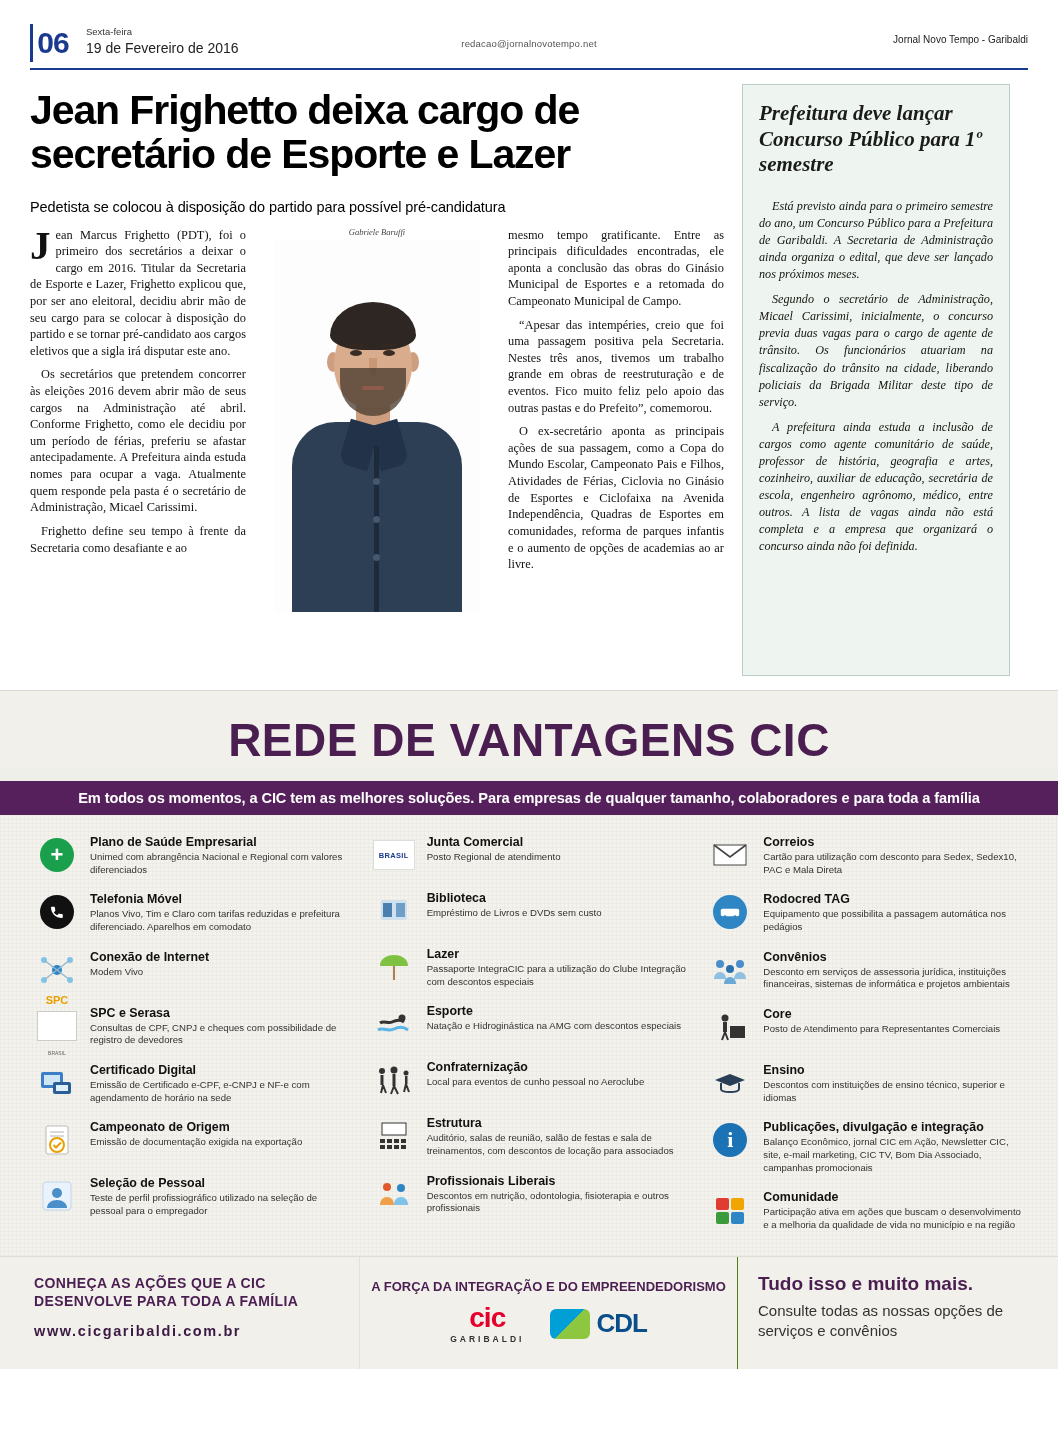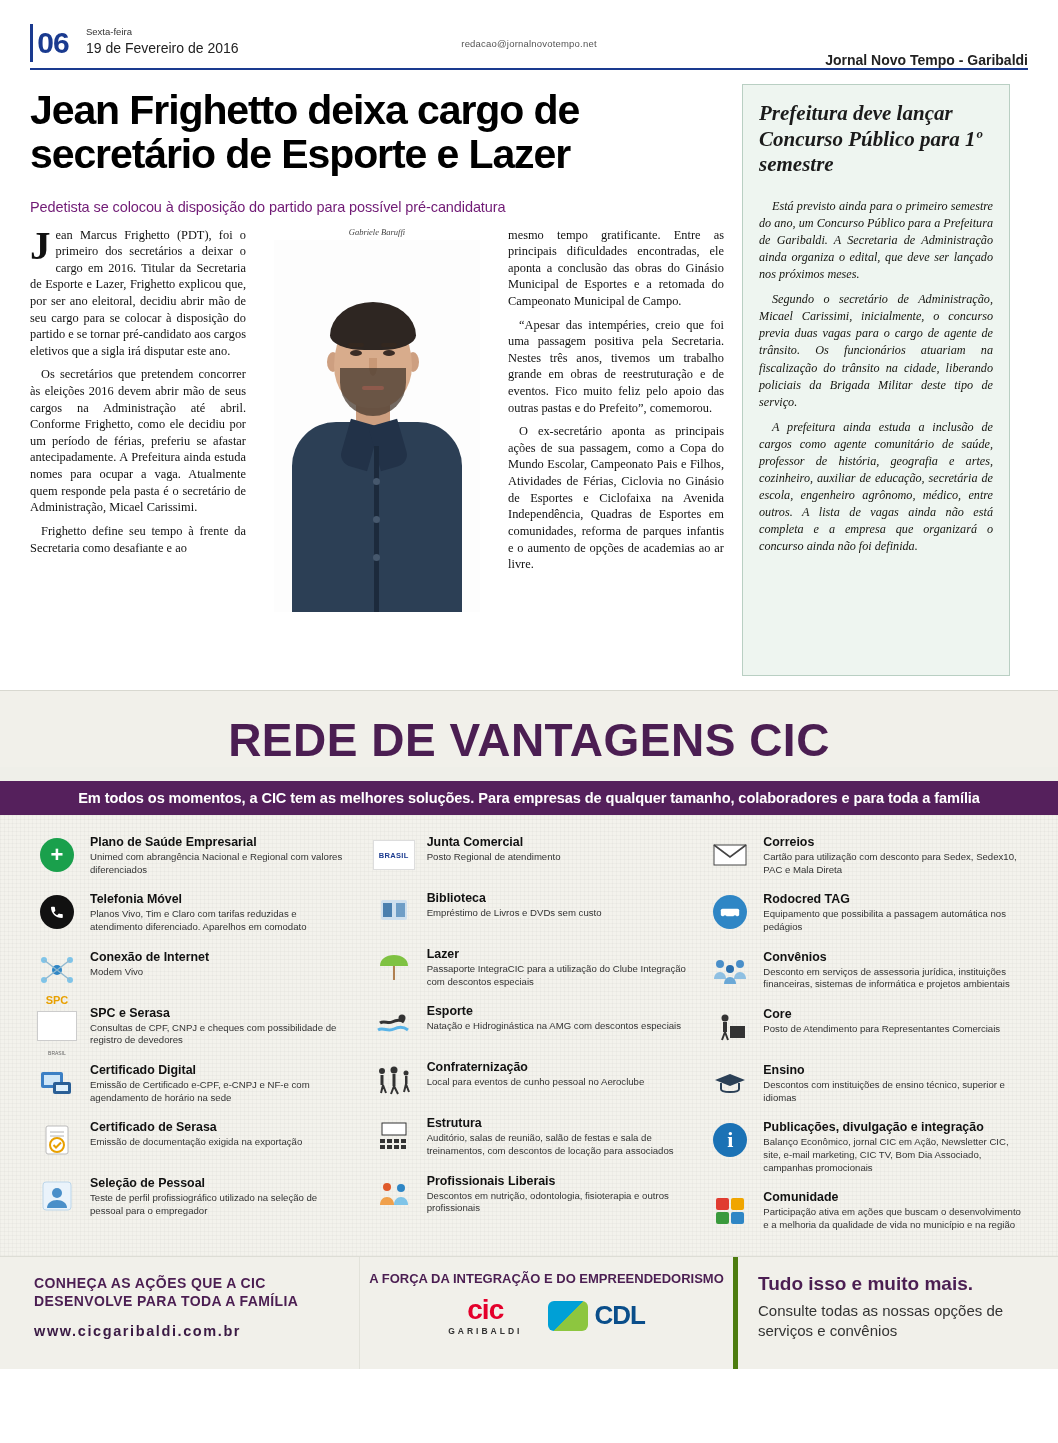--- a/index.html
+++ b/index.html
@@ -45,22 +45,22 @@
   .date-weekday { font-size: 9.5px; color: #333; }
   .date-full { font-size: 14px; color: #222; }
   .email-center {
     position: absolute; left: 0; right: 0; top: 14px;
     text-align: center;
     font-size: 9.5px;
     color: #555;
     letter-spacing: .2px;
   }
   .paper-name {
-    position: absolute; right: 0; top: 28px;
-    font-size: 14px; font-weight: bold; color: #222;
+    position: absolute; right: 0; top: 10px;
+    font-size: 10px; font-weight: normal; color: #222;
   }
 
   
   .editorial {
     position: relative;
     margin: 14px 30px 0 30px;
     display: flex;
     gap: 18px;
   }
   .left-col { width: 694px; }
@@ -70,21 +70,21 @@
     font-family: "Liberation Sans", sans-serif;
     font-weight: bold;
     font-size: 41px;
     line-height: 1.08;
     letter-spacing: -1.1px;
     color: #000;
     margin: 4px 0 0 0;
   }
   .subhead {
     font-size: 14.5px;
-    color: #701a75;
+    color: #000000;
     margin: 22px 0 12px 0;
     letter-spacing: -.1px;
   }
 
   .article-body {
     display: flex;
     gap: 28px;
     margin-top: 6px;
   }
   .col-text {
@@ -277,23 +277,23 @@
   .foot-left .l2 { margin-top: 2px; }
   .foot-site {
     margin-top: 14px;
     font-weight: bold;
     font-size: 14.5px;
     color: #3a1a44;
     letter-spacing: 1.6px;
   }
   .foot-mid {
     flex: 1;
-    padding: 14px 8px;
+    padding: 22px 8px;
     text-align: center;
-    border-right: 5px solid #4d7c0f;
+    border-right: 1px solid #4d7c0f;
   }
   .foot-mid .fm-title {
     font-weight: bold; font-size: 13px; color: #4b1e52; margin-bottom: 10px;
   }
   .logos { display:flex; align-items:center; justify-content:center; gap: 26px; }
   .logo-cic { text-align:center; }
   .logo-cic .mark {
     font-family:"Liberation Sans", sans-serif;
     font-weight: bold; font-size: 28px; color:#e4002b; line-height:1;
     letter-spacing: -1px;
@@ -420,21 +420,21 @@
         <div class="srv">
           <div class="srv-ico">
             <div class="ic-circle" style="background:#111;">
               <svg width="18" height="18" viewBox="0 0 24 24" fill="#fff">
                   <path d="M6.6 10.8c1.2 2.4 3.2 4.4 5.6 5.6l2-2c.3-.3.7-.4 1-.2 1.1.4 2.3.6 3.5.6.6 0 1 .4 1 1V19c0 .6-.4 1-1 1C10.3 20 4 13.7 4 6c0-.6.4-1 1-1h3.2c.6 0 1 .4 1 1 0 1.2.2 2.4.6 3.5.1.3 0 .7-.2 1l-2 2z"></path>
                 </svg>
             </div>
           </div>
           <div class="srv-txt">
             <div class="srv-name">Telefonia Móvel</div>
-            <div class="srv-desc">Planos Vivo, Tim e Claro com tarifas reduzidas e atendimento diferenciado. Aparelhos em comodato</div>
+            <div class="srv-desc">Planos Vivo, Tim e Claro com tarifas reduzidas e prefeitura diferenciado. Aparelhos em comodato</div>
           </div>
         </div>
 
         <div class="srv">
           <div class="srv-ico">
             <svg width="34" height="30" viewBox="0 0 34 30">
               <circle cx="17" cy="15" r="5" fill="#2f86c5"></circle>
               <circle cx="4" cy="5" r="3" fill="#7fc4e8"></circle>
                 <circle cx="30" cy="5" r="3" fill="#7fc4e8"></circle>
               <circle cx="4" cy="25" r="3" fill="#7fc4e8"></circle>
@@ -483,21 +483,21 @@
           <div class="srv-ico">
             <svg width="34" height="32" viewBox="0 0 34 32">
               <rect x="6" y="2" width="22" height="28" rx="2" fill="#fff" stroke="#bbb"></rect>
               <line x1="10" y1="8" x2="24" y2="8" stroke="#ccc" stroke-width="1.5"></line>
               <line x1="10" y1="12" x2="24" y2="12" stroke="#ccc" stroke-width="1.5"></line>
               <circle cx="17" cy="21" r="7" fill="none" stroke="#e8a000" stroke-width="2"></circle>
               <path d="M13.5 21l2.5 2.5 5-5" fill="none" stroke="#e8a000" stroke-width="2"></path>
             </svg>
           </div>
           <div class="srv-txt">
-            <div class="srv-name">Certificado de Serasa</div>
+            <div class="srv-name">Campeonato de Origem</div>
             <div class="srv-desc">Emissão de documentação exigida na exportação</div>
           </div>
         </div>
 
         <div class="srv">
           <div class="srv-ico">
             <svg width="34" height="32" viewBox="0 0 34 32">
               <rect x="3" y="2" width="28" height="28" rx="3" fill="#eaf3fb" stroke="#bcd6ea"></rect>
               <circle cx="17" cy="13" r="5" fill="#4a8fc9"></circle>
               <path d="M7 28c0-5 4.5-8 10-8s10 3 10 8z" fill="#4a8fc9"></path>

